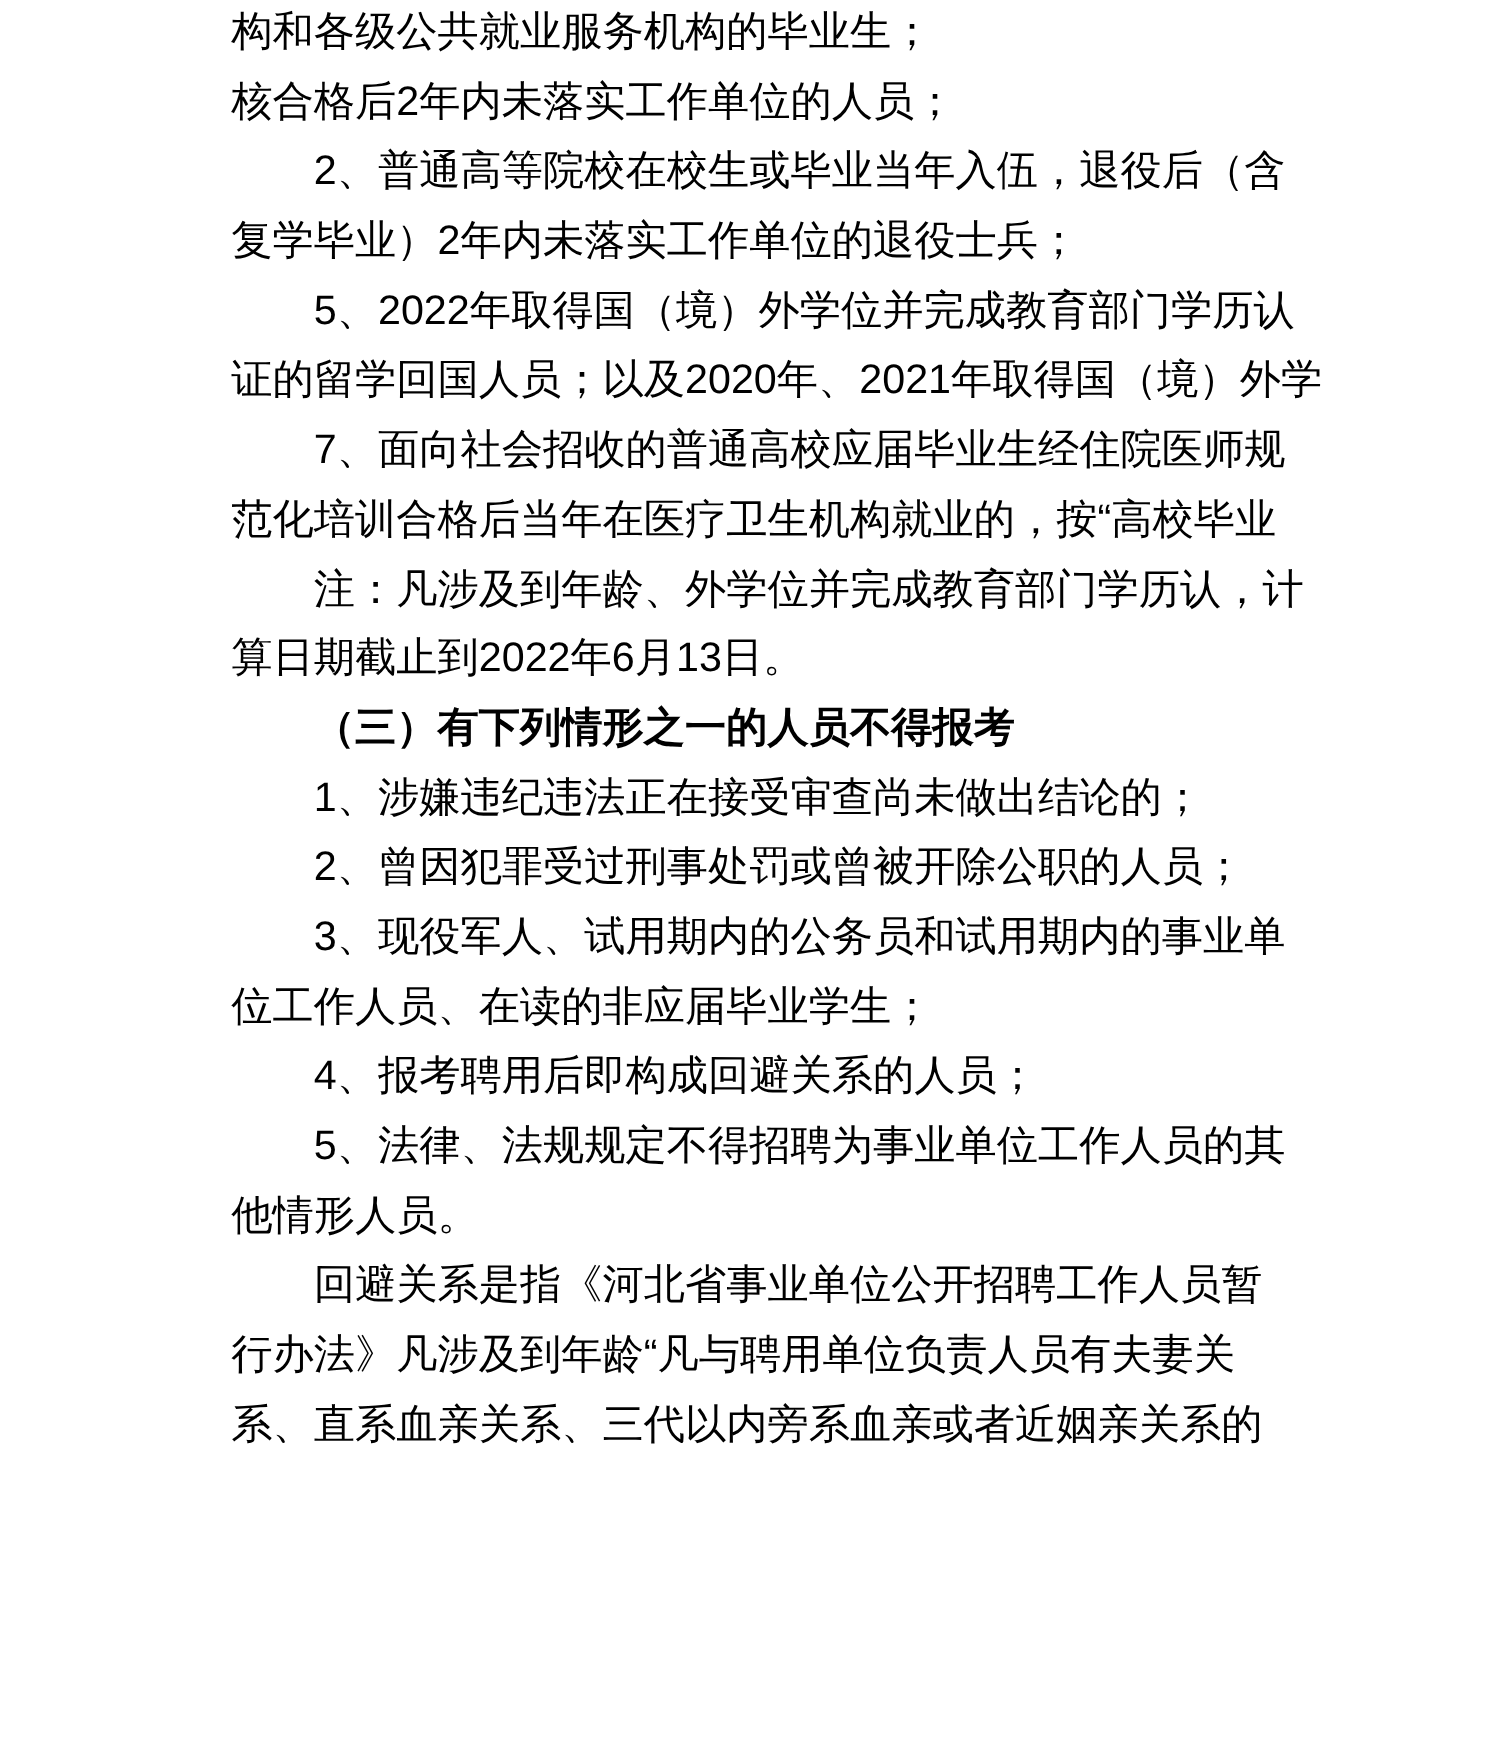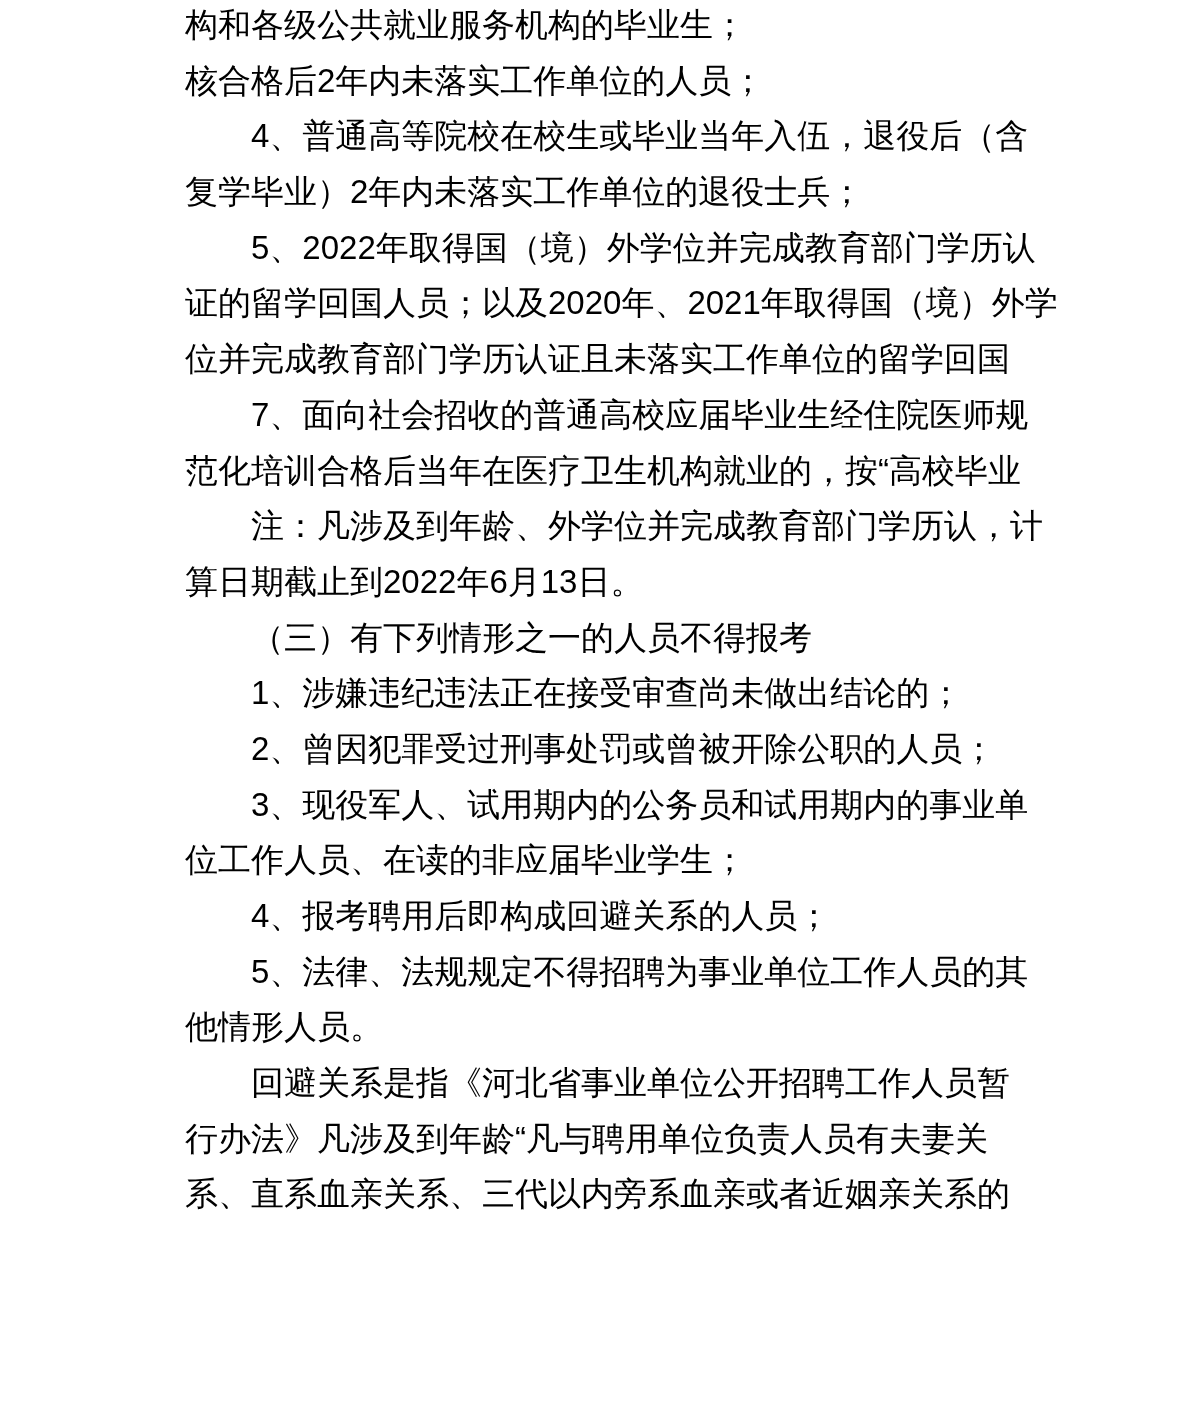--- a/index.html
+++ b/index.html
@@ -27,36 +27,35 @@
     line-height: 55.7px;
     height: 55.7px;
     white-space: nowrap;
     font-weight: 400;
     color: #000000;
   }
   .line.indent {
     padding-left: 66px; 
   }
   .line.bold {
-    font-weight: 400;
+    font-weight: 700;
   }
 </style>
 </head>
 <body>
 
 <div class="page">
   <div class="text-block">
 
   <div class="line">构和各级公共就业服务机构的毕业生；</div>
       <div class="line">核合格后2年内未落实工作单位的人员；</div>
-      <div class="line indent">4、普通高等院校在校生或毕业当年入伍，退役后（含</div>
+      <div class="line indent">2、普通高等院校在校生或毕业当年入伍，退役后（含</div>
       <div class="line">复学毕业）2年内未落实工作单位的退役士兵；</div>
       <div class="line indent">5、2022年取得国（境）外学位并完成教育部门学历认</div>
       <div class="line">证的留学回国人员；以及2020年、2021年取得国（境）外学</div>
-      <div class="line">位并完成教育部门学历认证且未落实工作单位的留学回国</div>
       <div class="line indent">7、面向社会招收的普通高校应届毕业生经住院医师规</div>
       <div class="line">范化培训合格后当年在医疗卫生机构就业的，按“高校毕业</div>
       <div class="line indent">注：凡涉及到年龄、外学位并完成教育部门学历认，计</div>
       <div class="line">算日期截止到2022年6月13日。</div>
       <div class="line indent bold">（三）有下列情形之一的人员不得报考</div>
       <div class="line indent">1、涉嫌违纪违法正在接受审查尚未做出结论的；</div>
       <div class="line indent">2、曾因犯罪受过刑事处罚或曾被开除公职的人员；</div>
       <div class="line indent">3、现役军人、试用期内的公务员和试用期内的事业单</div>
       <div class="line">位工作人员、在读的非应届毕业学生；</div>
       <div class="line indent">4、报考聘用后即构成回避关系的人员；</div>

